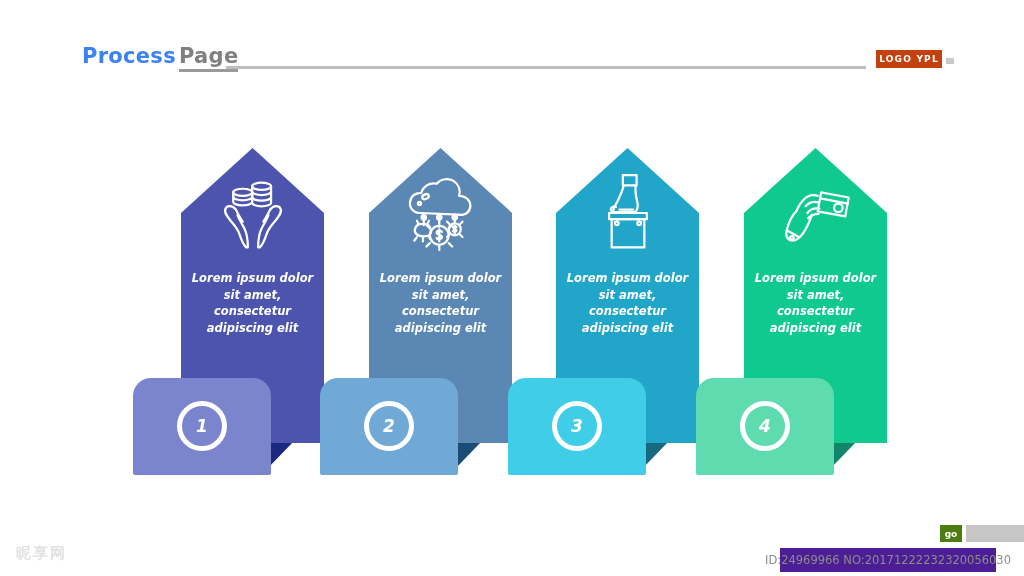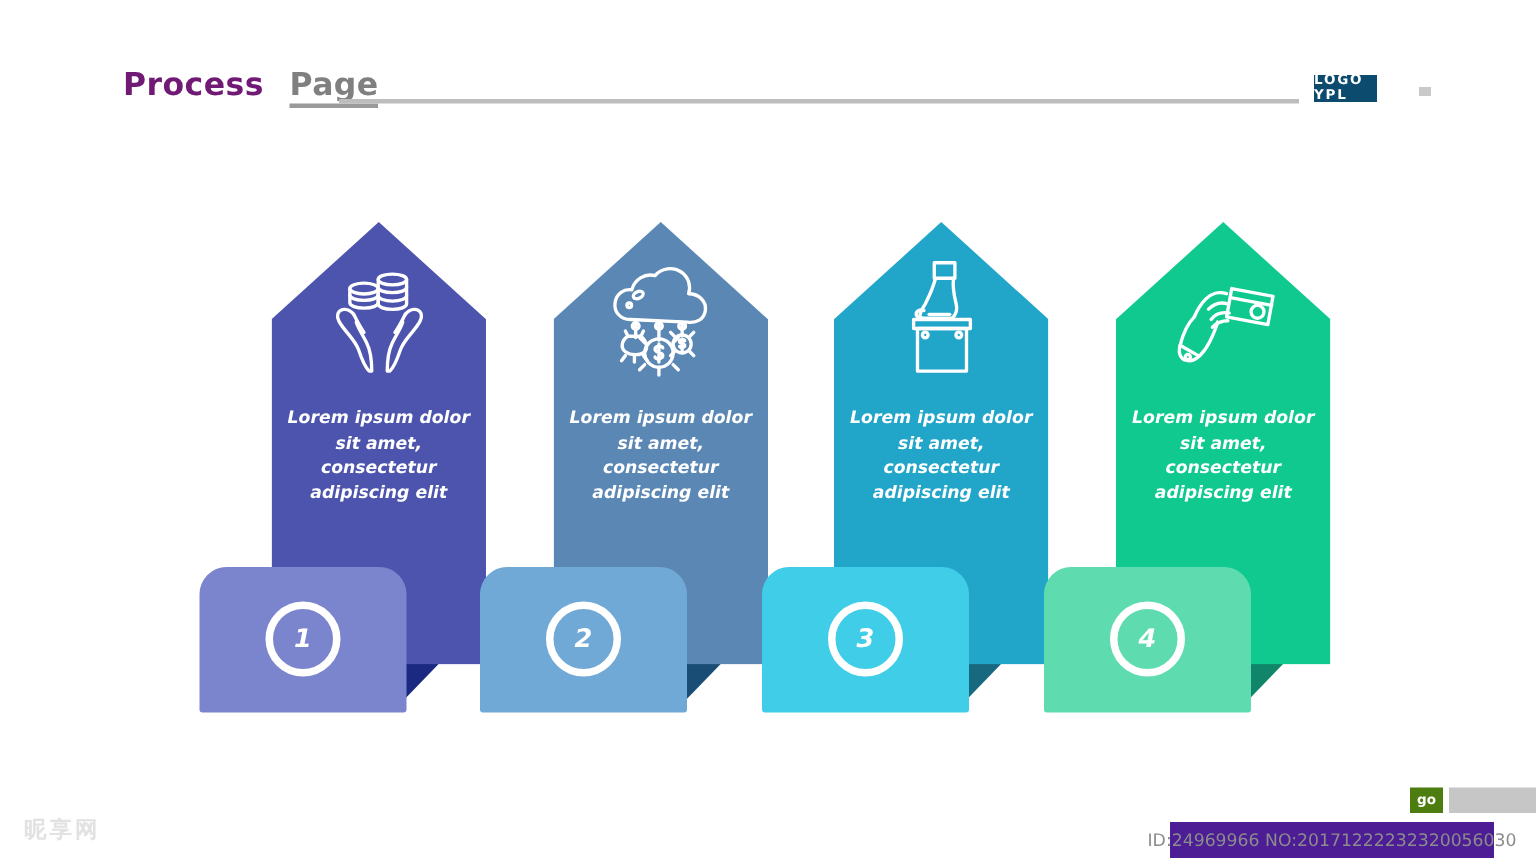--- a/index.html
+++ b/index.html
@@ -26,43 +26,43 @@
     position: absolute;
     left: 82px;
     top: 44px;
     font-size: 21px;
     font-weight: bold;
     letter-spacing: 0.3px;
     white-space: nowrap;
     font-family: "DejaVu Sans", sans-serif;
   }
   #title-word-1 {
-    color: #701a75;
+    color: #3b82f6;
   }
   #title-word-2 {
     color: #808080;
     border-bottom: 3px solid #9a9a9a;
     padding-bottom: 1px;
-    margin-left: 17px;
+    margin-left: 3px;
   }
   #header-rule {
     position: absolute;
     left: 226px;
     top: 66px;
     width: 640px;
     height: 3px;
     background: #bdbdbd;
   }
   #logo-box {
     position: absolute;
     left: 876px;
     top: 50px;
-    width: 42px;
+    width: 66px;
     height: 18px;
-    background: #0c4a6e;
+    background: #c2410c;
     color: #ffffff;
     font-size: 9px;
     font-weight: bold;
     letter-spacing: 1.2px;
     display: flex;
     align-items: center;
     justify-content: center;
     font-family: "DejaVu Sans", sans-serif;
   }
   #logo-tick {

